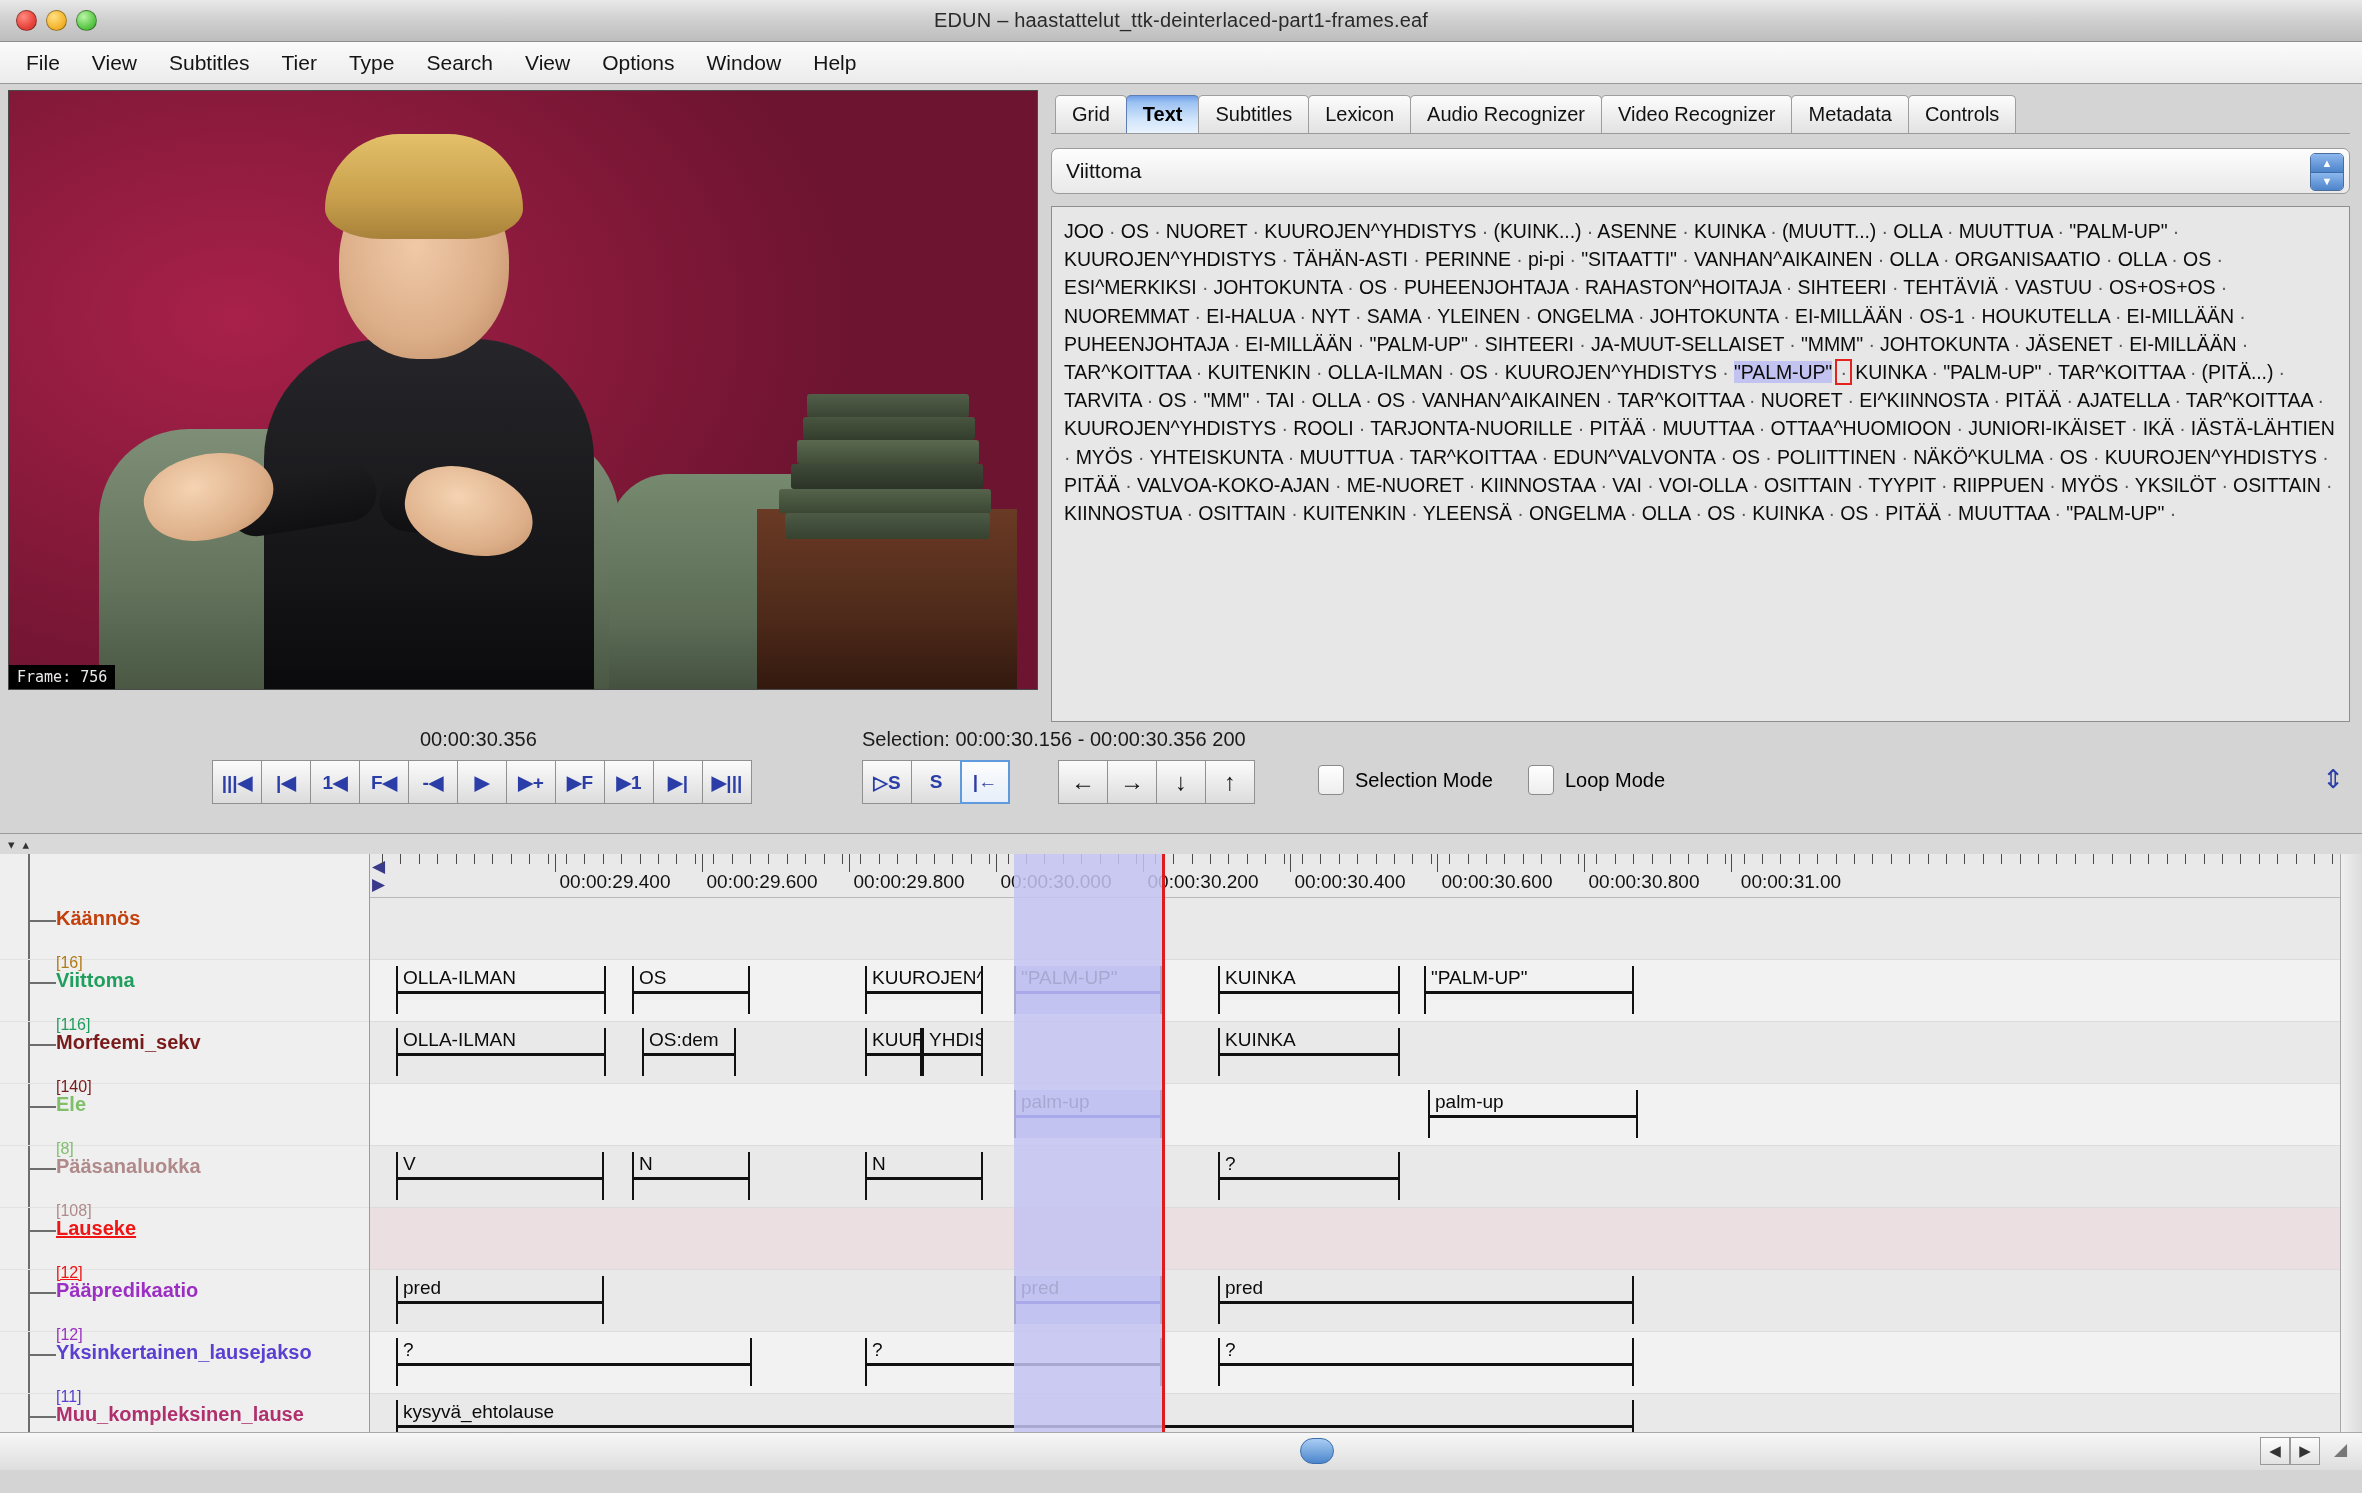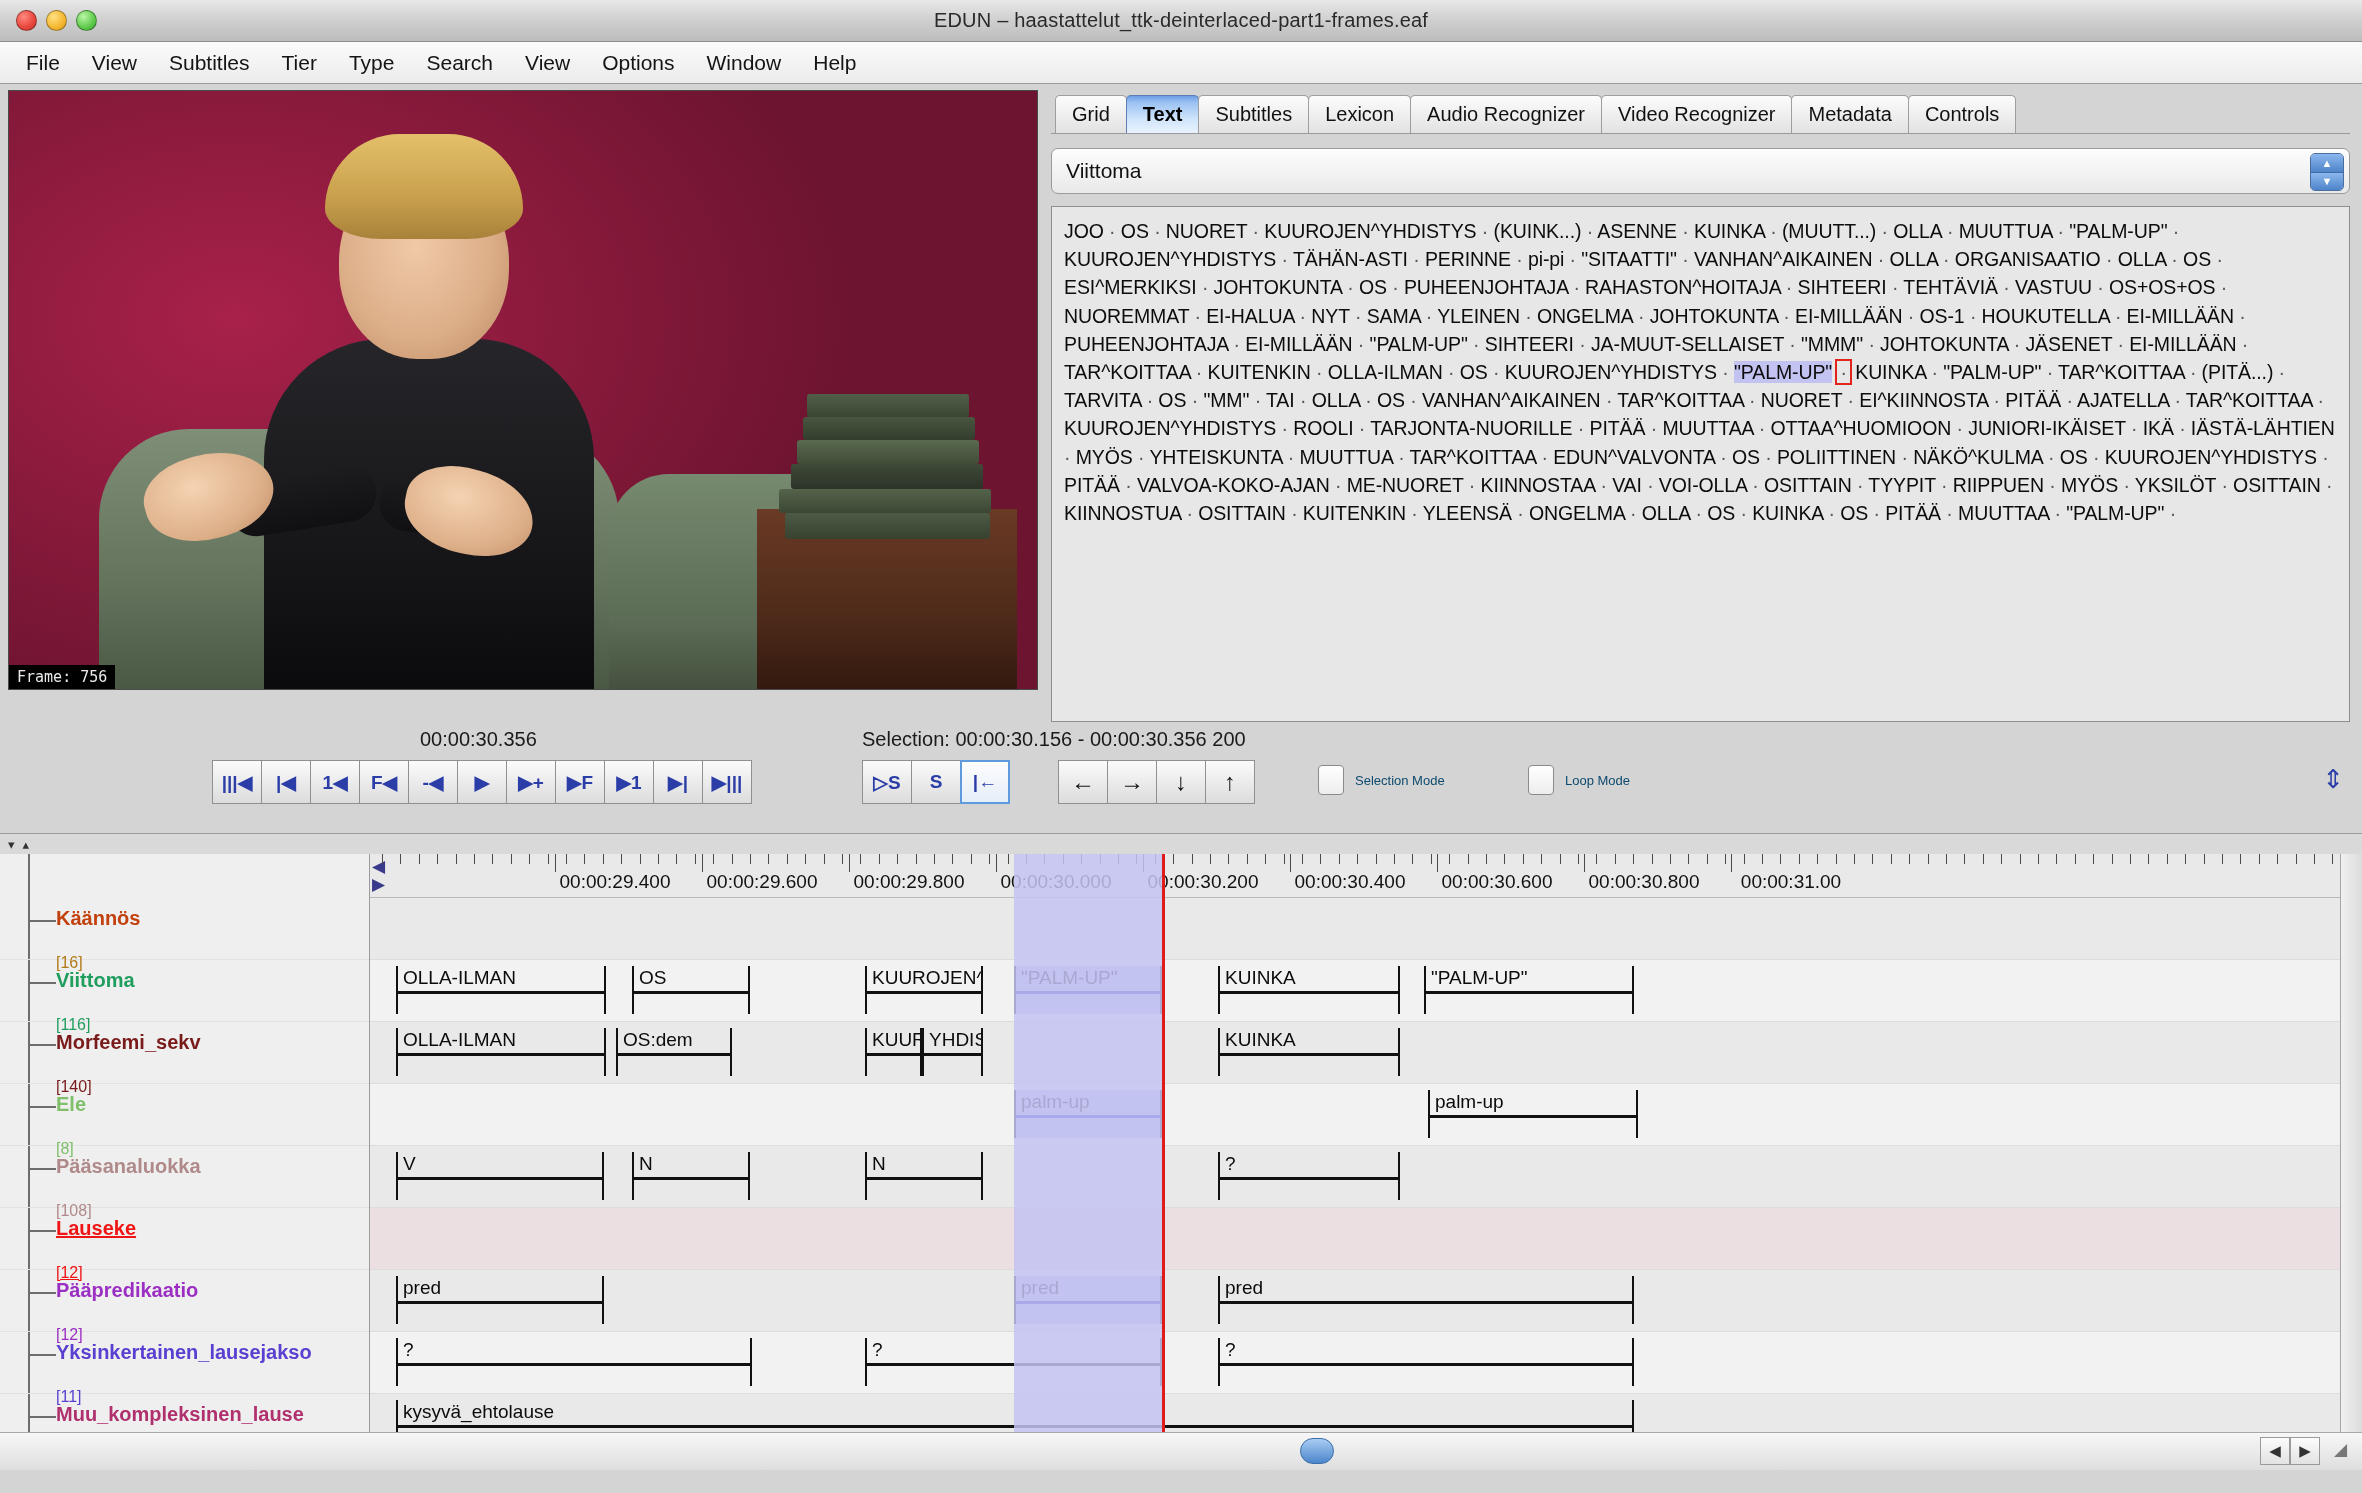--- a/index.html
+++ b/index.html
@@ -167,21 +167,21 @@
     display:flex; align-items:center; justify-content:center;
     font-size:19px; color:#2b3ea8; font-weight:bold;
   }
   .tbtn.sel-on { border:2px solid #5f9bdc; background:linear-gradient(180deg,#fdfdfd,#e6eef9); }
   .tbtn.arrow { color:#111; font-size:24px; }
   .cbox-wrap { position:absolute; top:43px; display:flex; align-items:center; gap:11px; }
   .cbox {
     width:26px; height:30px; border:1px solid #8b8b8b; border-radius:4px;
     background:linear-gradient(180deg,#ffffff,#ededed);
   }
-  .cbox-label { font-size:13px; color:#0c4a6e; }
+  .cbox-label { font-size:20px; color:#000000; }
   #resize-grip { position:absolute; right:18px; top:42px; color:#2b3ea8; font-size:26px; }
   
   #density-wrap { height:50px; width:100%; padding:6px 10px 0 10px; position:relative; }
   #density {
     height:26px; width:100%;
     background:linear-gradient(180deg,#f3f3f3,#dcdcdc);
     border:1px solid #8f8f8f; position:relative; overflow:hidden;
   }
   .dtick { position:absolute; top:3px; width:3px; height:19px; background:#2a2a2a; }
   #density-cursor {
@@ -699,21 +699,21 @@
           <div class="tl-tier even">
             <div class="ann" style="left: 26px; width: 210px;">OLLA-ILMAN</div>
             <div class="ann" style="left: 262px; width: 118px;">OS</div>
             <div class="ann" style="left: 495px; width: 118px;">KUUROJEN^YH</div>
             <div class="ann selected" style="left: 644px; width: 148px;">"PALM-UP"</div>
             <div class="ann" style="left: 848px; width: 182px;">KUINKA</div>
             <div class="ann" style="left: 1054px; width: 210px;">"PALM-UP"</div>
           </div>
           <div class="tl-tier odd">
             <div class="ann" style="left: 26px; width: 210px;">OLLA-ILMAN</div>
-            <div class="ann" style="left: 246px; width: 116px;">OS:dem</div>
+            <div class="ann" style="left: 272px; width: 94px;">OS:dem</div>
             <div class="ann" style="left: 495px; width: 57px;">KUURO</div>
             <div class="ann" style="left: 552px; width: 61px;">YHDIST</div>
             <div class="ann" style="left: 848px; width: 182px;">KUINKA</div>
           </div>
           <div class="tl-tier even">
             <div class="ann selected bluebar" style="left: 644px; width: 148px;">palm-up</div>
             <div class="ann" style="left: 1058px; width: 210px;">palm-up</div>
           </div>
           <div class="tl-tier odd">
             <div class="ann" style="left: 26px; width: 208px;">V</div>

